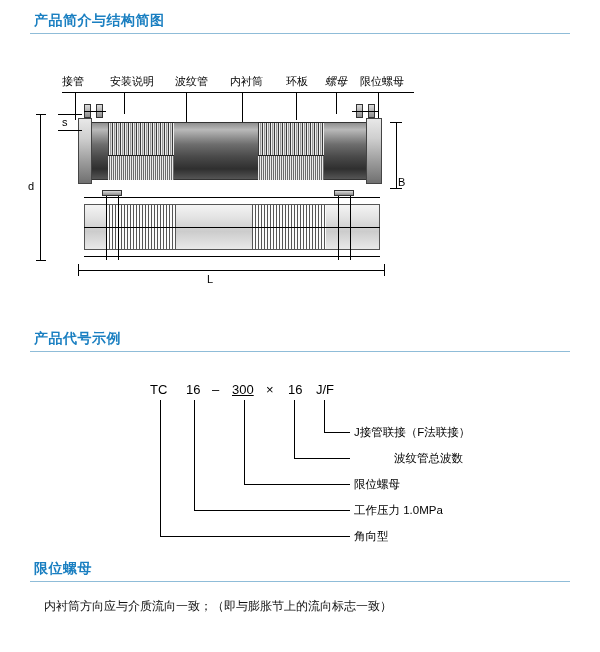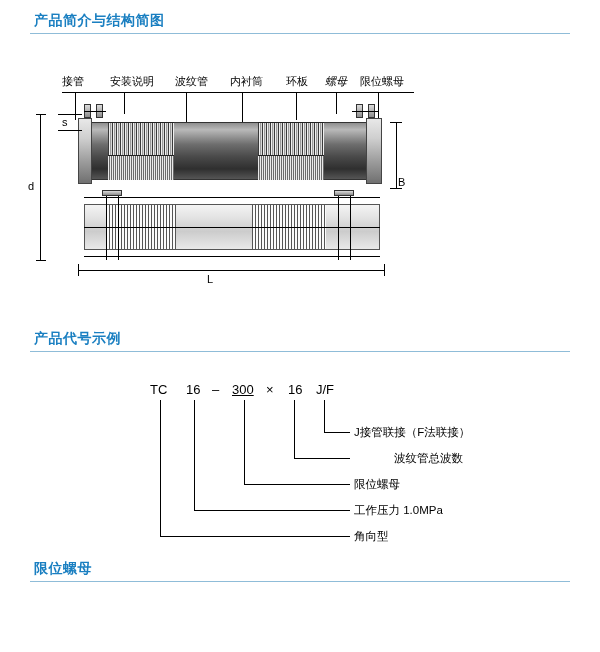--- a/index.html
+++ b/index.html
@@ -246,14 +246,15 @@
     <div class="code-desc" style="left:338px; top:135px;">工作压力 1.0MPa</div>
 
     <div class="leader-v" style="left:144px; top:32px; height:136px;"></div>
     <div class="leader-h" style="left:144px; top:168px; width:190px;"></div>
     <div class="code-desc" style="left:338px; top:161px;">角向型</div>
   </div>
 
   <div class="section-title" id="title3">限位螺母</div>
   <div class="section-underline" id="rule3"></div>
 
+  <div class="note" id="note1">内衬筒方向应与介质流向一致；（即与膨胀节上的流向标志一致）</div>
 
 </div>
 
 </body></html>

